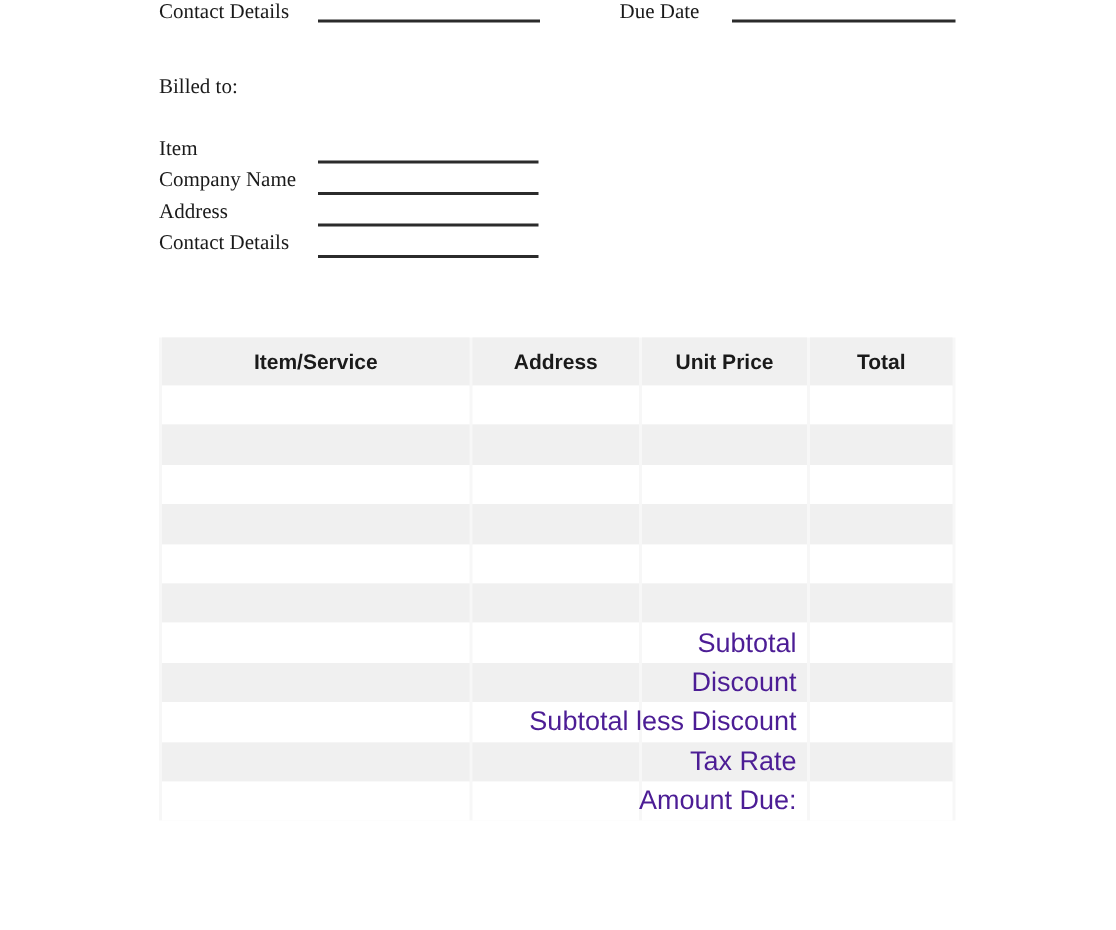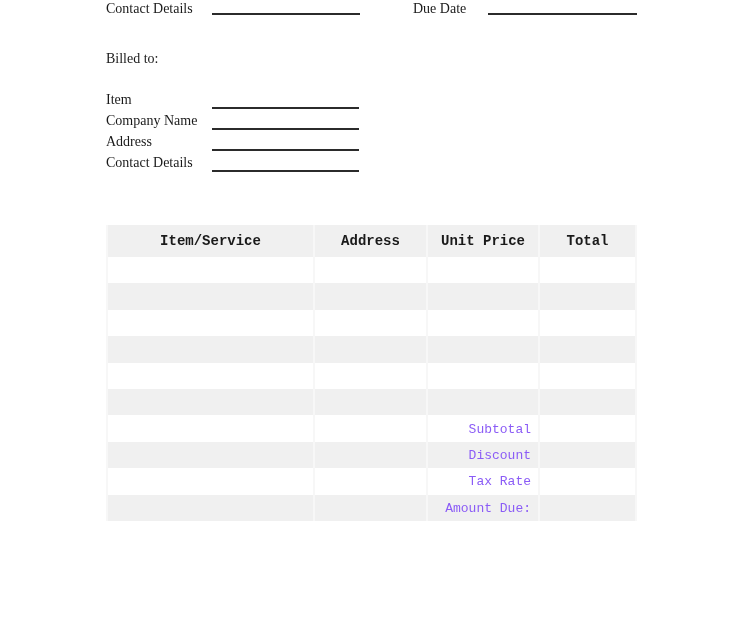--- a/index.html
+++ b/index.html
@@ -29,21 +29,21 @@
   }
   table.invoice {
     position: absolute;
     left: 106px;
     top: 225px;
     width: 531px;
     table-layout: fixed;
     border-collapse: separate;
     border-spacing: 2px 0;
     background: #f7f7f7; 
-    font-family: Liberation Mono, monospace;
+    font-family: Liberation Sans, sans-serif;
   }
   table.invoice th {
     height: 32px;
     background: #f0f0f0;
     font-size: 14px;
     font-weight: bold;
     text-align: center;
     color: #1a1a1a;
     padding: 0;
   }
@@ -57,22 +57,22 @@
   }
   td.sum-cell {
     position: relative;
   }
   .sum-label {
     position: absolute;
     right: 7px;
     top: 50%;
     transform: translateY(-50%);
     white-space: nowrap;
-    font-size: 13px;
-    color: #8b5cf6;
+    font-size: 18px;
+    color: #4c1d95;
   }
 </style>
 </head>
 <body>
 
 <div class="page">
 
   <span class="lbl" style="left:106px; top:1px">Contact Details</span>
   <div class="blank" style="left:212px; top:13px; width:148px"></div>
 
@@ -160,20 +160,28 @@
         <td></td>
         <td class="sum-cell">
           <span class="sum-label">Discount</span>
         </td>
         <td></td>
       </tr>
       <tr>
         <td></td>
         <td></td>
         <td class="sum-cell">
+          <span class="sum-label">Subtotal less Discount</span>
+        </td>
+        <td></td>
+      </tr>
+      <tr>
+        <td></td>
+        <td></td>
+        <td class="sum-cell">
           <span class="sum-label">Tax Rate</span>
         </td>
         <td></td>
       </tr>
       <tr>
         <td></td>
         <td></td>
         <td class="sum-cell">
           <span class="sum-label">Amount Due:</span>
         </td>

